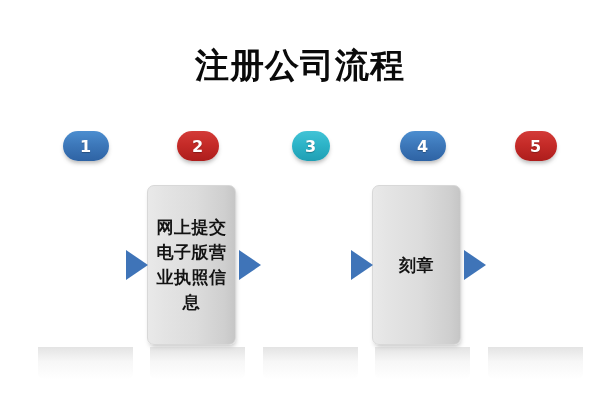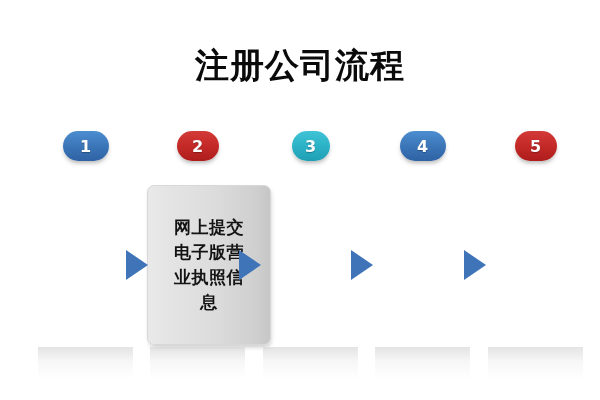--- a/index.html
+++ b/index.html
@@ -75,21 +75,21 @@
   }
   .badge.cyan {
     background: linear-gradient(to bottom, #42c3d6 0%, #2db4c8 45%, #1f9fb4 100%);
   }
 
   
   .box {
     position: absolute;
     left: 0;
     top: 57px;
-    width: 124px;
+    width: 89px;
     height: 160px;
     border-radius: 7px;
     background: linear-gradient(to right,
         #e9e9e9 0%,
         #e4e4e4 18%,
         #dcdcdc 55%,
         #cfcfcf 88%,
         #c6c6c6 100%);
     border: 1px solid #d8d8d8;
     box-sizing: border-box;
@@ -162,20 +162,23 @@
     <div class="badge cyan narrow">
       <span>3</span>
     </div>
     <div class="reflection"></div>
   </div>
 
   <div class="step" style="left:372px;">
     <div class="badge blue wide">
       <span>4</span>
     </div>
+    <div class="box">
+      <div class="box-label">刻章</div>
+    </div>
     <div class="reflection"></div>
   </div>
 
   <div class="step" style="left:485px;">
     <div class="badge red mid">
       <span>5</span>
     </div>
     <div class="reflection"></div>
   </div>
 

